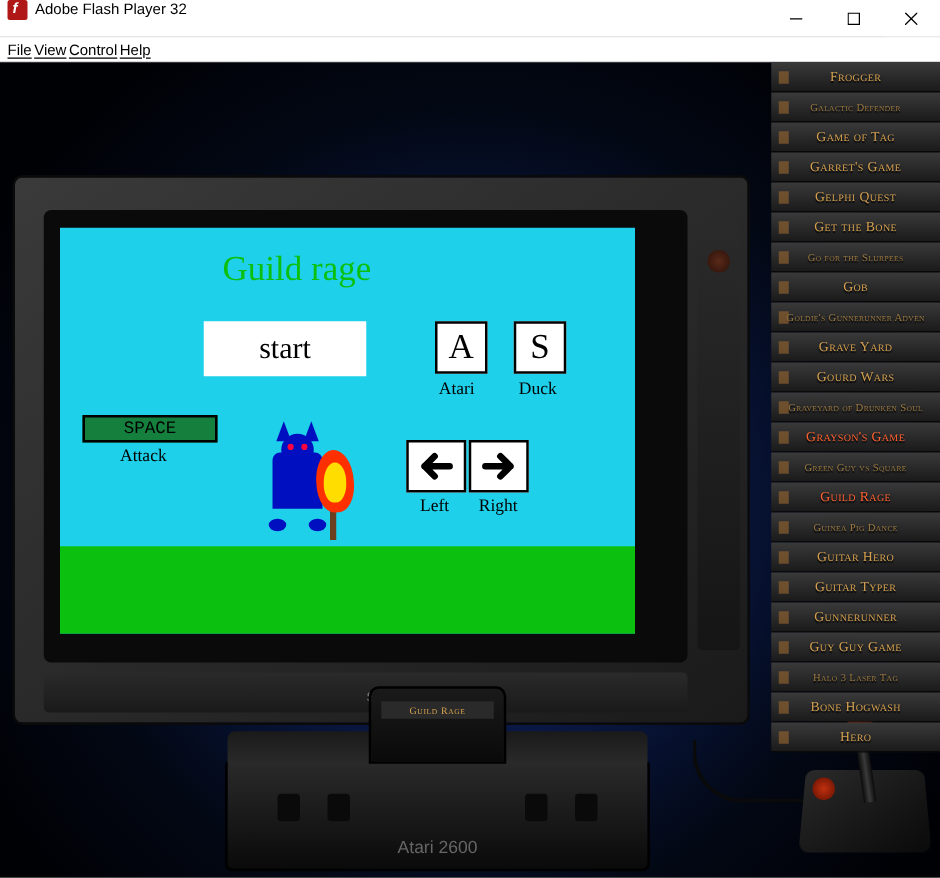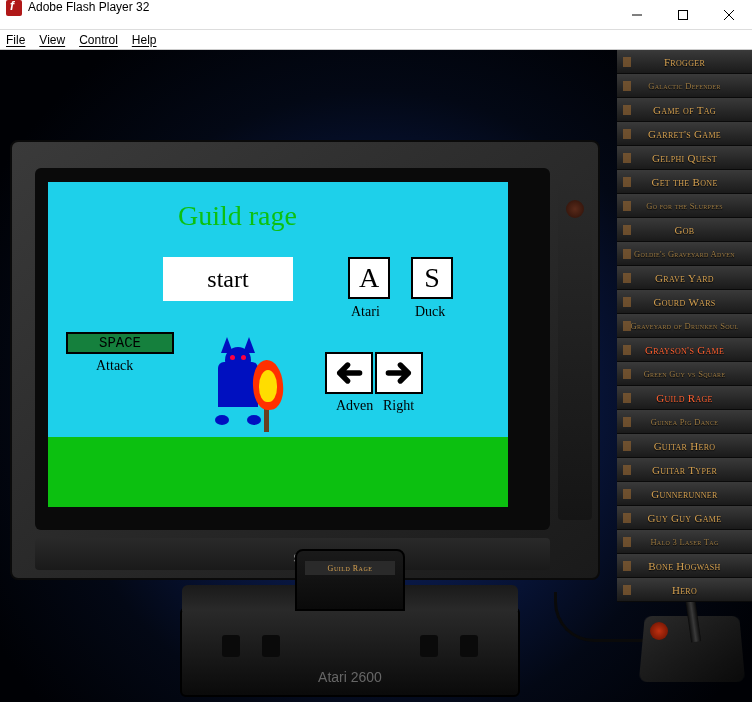--- a/index.html
+++ b/index.html
@@ -7,21 +7,21 @@
 
 .titlebar { height: 30px; background: #fff; display: flex; align-items: flex-start; border-bottom: 1px solid #ddd; }
 .titlebar-icon { width: 16px; height: 16px; background: #b01818; margin: 0 6px; border-radius: 2px; position: relative; }
 .titlebar-icon::after { content: "f"; color: #fff; font-weight: bold; font-style: italic; font-size: 12px; position: absolute; left: 4px; top: -1px; }
 .titlebar-text { flex: 1; font-size: 12px; color: #000; }
 .win-controls { display: flex; height: 100%; }
 .win-btn { width: 46px; height: 100%; display: flex; align-items: center; justify-content: center; font-size: 11px; color: #000; }
 .win-btn.close { background: #fff; }
 .win-btn svg { width: 10px; height: 10px; }
 
-.menubar { height: 20px; background: #fff; display: flex; align-items: center; padding: 0 6px; gap: 14px; font-size: 12px; border-bottom: 1px solid #ccc; }
+.menubar { height: 20px; background: #fff; display: flex; align-items: center; padding: 0 6px; gap: 2px; font-size: 12px; border-bottom: 1px solid #ccc; }
 .menubar span { text-decoration: underline; text-decoration-color: #000; text-underline-offset: 2px; cursor: default; }
 
 .stage { position: relative; width: 752px; height: 652px; background: #000105; overflow: hidden; }
 
 .glow { position: absolute; left: 50%; top: 55%; width: 900px; height: 900px; transform: translate(-50%, -50%); background: radial-gradient(circle, #1a3a8a 0%, #0a1a4a 25%, #030815 50%, #000105 70%); }
 
 .tv-set { position: absolute; left: 10px; top: 90px; width: 590px; height: 440px; }
 .tv-outer { position: absolute; inset: 0; background: linear-gradient(145deg, #3a3a3a, #1a1a1a); border-radius: 8px; border: 2px solid #0a0a0a; }
 .tv-bezel { position: absolute; left: 25px; top: 28px; right: 50px; bottom: 50px; background: #0a0a0a; border-radius: 6px; }
 .tv-screen { position: absolute; left: 38px; top: 42px; width: 460px; height: 325px; background: #0a0a0a; overflow: hidden; }
@@ -140,21 +140,21 @@
       <div class="arrow-box arrow-L">
         <svg viewBox="0 0 24 24">
             <path d="M20 12H5M5 12l6-6M5 12l6 6" stroke="#000" stroke-width="4" fill="none" stroke-linecap="round" stroke-linejoin="round"></path>
           </svg>
       </div>
       <div class="arrow-box arrow-R">
         <svg viewBox="0 0 24 24">
             <path d="M4 12h15M19 12l-6-6M19 12l-6 6" stroke="#000" stroke-width="4" fill="none" stroke-linecap="round" stroke-linejoin="round"></path>
           </svg>
       </div>
-      <div class="key-label" style="left:288px;top:216px">Adven</div>
+      <div class="key-label" style="left:288px;top:216px">Left</div>
       <div class="key-label" style="left:335px;top:216px">Right</div>
 
       <div class="char">
         <div class="char-horn-l"></div>
         <div class="char-horn-r"></div>
         <div class="char-head"></div>
         <div class="char-eye" style="left:27px;top:18px"></div>
         <div class="char-eye" style="left:38px;top:18px"></div>
         <div class="char-body"></div>
         <div class="char-foot-l"></div>
@@ -191,21 +191,21 @@
 
   <div class="cart-strip" id="cart-strip">
       <div class="cart-item">Frogger</div>
       <div class="cart-item sm">Galactic Defender</div>
       <div class="cart-item">Game of Tag</div>
       <div class="cart-item">Garret's Game</div>
       <div class="cart-item">Gelphi Quest</div>
       <div class="cart-item">Get the Bone</div>
       <div class="cart-item sm">Go for the Slurpees</div>
       <div class="cart-item">Gob</div>
-      <div class="cart-item sm">Goldie's Graveyard Adven</div>
+      <div class="cart-item sm">Goldie's Gunnerunner Adven</div>
       <div class="cart-item">Grave Yard</div>
       <div class="cart-item">Gourd Wars</div>
       <div class="cart-item sm">Graveyard of Drunken Soul</div>
       <div class="cart-item hl">Grayson's Game</div>
       <div class="cart-item sm">Green Guy vs Square</div>
       <div class="cart-item hl">Guild Rage</div>
       <div class="cart-item sm">Guinea Pig Dance</div>
       <div class="cart-item">Guitar Hero</div>
       <div class="cart-item">Guitar Typer</div>
       <div class="cart-item">Gunnerunner</div>

